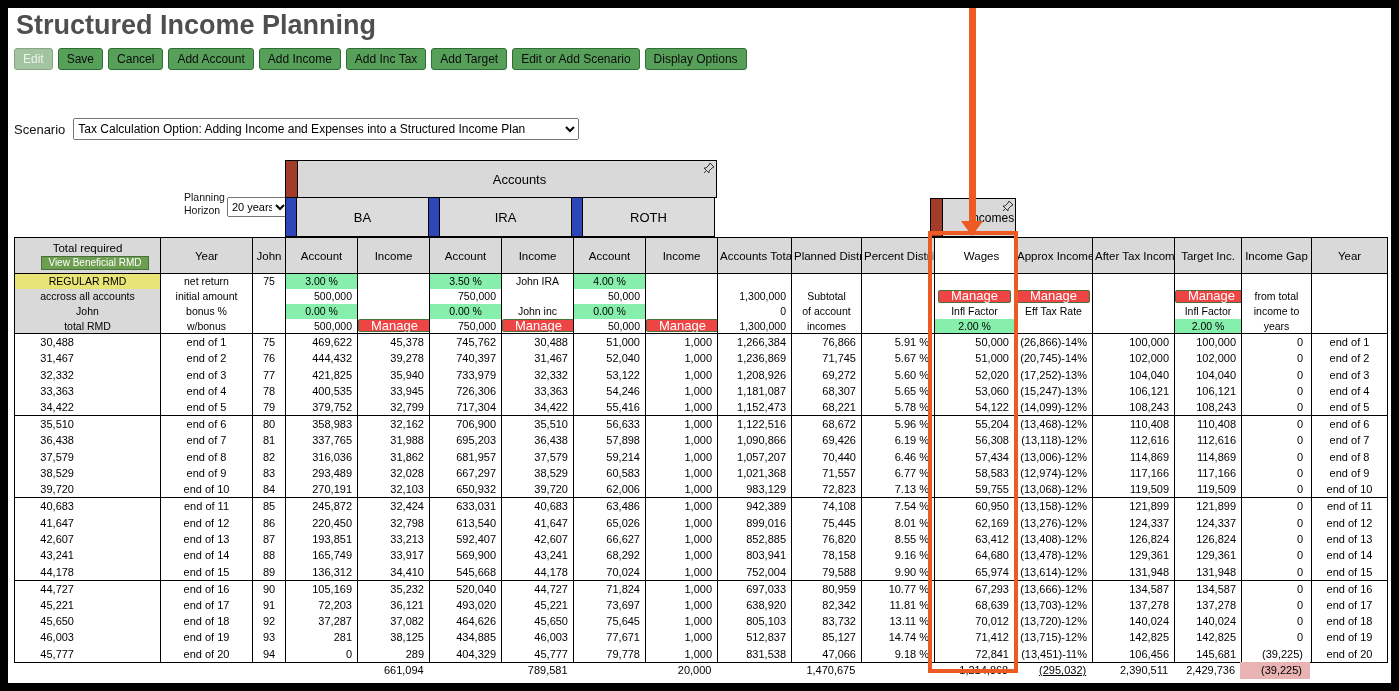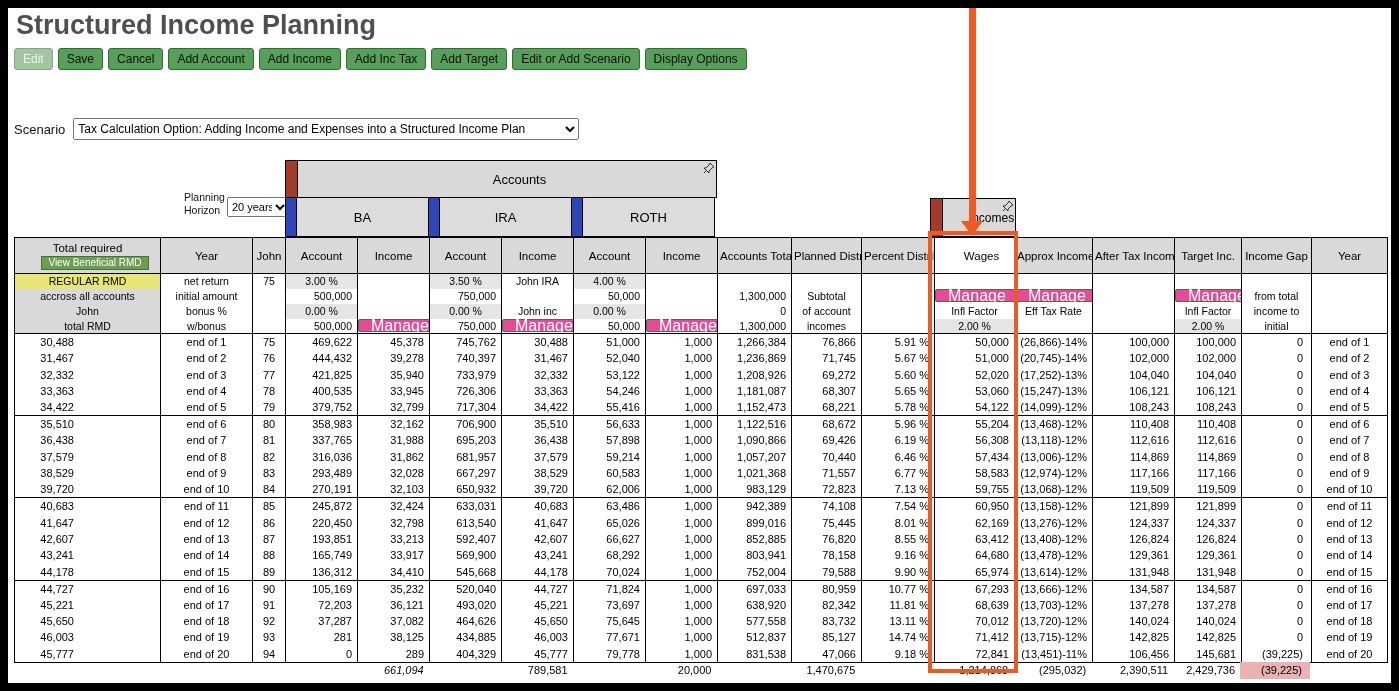--- a/index.html
+++ b/index.html
@@ -47,25 +47,25 @@
              border-top:1px solid #000; border-bottom:1px solid #000; padding:0 2px;
              vertical-align:middle; white-space:normal; line-height:12px; }
   thead th.wages-h { background:#fff;padding-left:16px; }
   .hc0-inner { display:flex; flex-direction:column; align-items:center; gap:2px; }
   .mini-btn { background:#6d9d4f; color:#fff; border:1px solid #48703a; border-radius:0;
               font-size:10px; height:14px; line-height:11px; padding:0 6px; font-family:inherit; cursor:pointer; white-space:nowrap;margin-left:15px; }
   .meta-row { height:15px; }
   .mc { font-size:10.5px; background:#fff; color:#000; }
   .mc0 { background:#d9d9d9; text-align:center; }
   .yellow { background:#e9e476; }
-  .orange { background:#e5e5e5; }
+  .orange { background:#86efac; }
   .center { text-align:center; }
   .num { text-align:right; padding-right:5px; }
-  .manage-btn { background:#ec4899; color:#fff; border:1px solid #48703a; border-radius:2px;
-                font-size:16px; height:13px; line-height:10px; padding:0 12px; font-family:inherit; cursor:pointer; }
+  .manage-btn { background:#ef4444; color:#fff; border:1px solid #48703a; border-radius:2px;
+                font-size:13px; height:13px; line-height:10px; padding:0 12px; font-family:inherit; cursor:pointer; }
   .data-body tr { height:16.4px; }
   .data-body td { font-size:11px; line-height:16px; color:#000; background:#fff; }
   .data-body tr:first-child td { border-top:1px solid #000; }
   .data-body tr:last-child td { border-bottom:1px solid #000; }
   .data-body tr.gsep td { border-top:1px solid #000; }
   .al-c { text-align:center; }
   .al-r { text-align:right; padding-right:5px; }
   .al-r0 { text-align:right; padding-right:86px; }
   .al-g { text-align:right; padding-right:8px; }
   .neg { background:#e9b3b3; }
@@ -271,21 +271,21 @@
         <td class="mc center"><button class="manage-btn">Manage</button></td>
         <td class="mc num">50,000</td>
         <td class="mc center"><button class="manage-btn">Manage</button></td>
         <td class="mc num">1,300,000</td>
         <td class="mc center">incomes</td>
         <td class="mc"></td>
         <td class="mc center orange">2.00 %</td>
         <td class="mc"></td>
         <td class="mc"></td>
         <td class="mc center orange">2.00 %</td>
-        <td class="mc center">initial</td>
+        <td class="mc center">years</td>
         <td class="mc"></td>
       </tr>
     </tbody>
     <tbody class="data-body" id="data-rows">
         <tr>
           <td class="al-r0">30,488</td>
           <td class="al-c">end of 1</td>
           <td class="al-c">75</td>
           <td class="al-r">469,622</td>
           <td class="al-r">45,378</td>
@@ -626,21 +626,21 @@
         <tr>
           <td class="al-r0">45,650</td>
           <td class="al-c">end of 18</td>
           <td class="al-c">92</td>
           <td class="al-r">37,287</td>
           <td class="al-r">37,082</td>
           <td class="al-r">464,626</td>
           <td class="al-r">45,650</td>
           <td class="al-r">75,645</td>
           <td class="al-r">1,000</td>
-          <td class="al-r">577,558</td>
+          <td class="al-r">805,103</td>
           <td class="al-r">83,732</td>
           <td class="al-r">13.11 %</td>
           <td class="al-r">70,012</td>
           <td class="al-r">(13,720)-12%</td>
           <td class="al-r">140,024</td>
           <td class="al-r">140,024</td>
           <td class="al-g">0</td>
           <td class="al-c">end of 18</td>
         </tr>
         <tr>
@@ -684,30 +684,30 @@
           <td class="al-c">end of 20</td>
         </tr>
       </tbody>
   </table>
 
   <div class="totals-row" id="totals-row">
       <div class="tc al-r0" style="width: 146px;"></div>
       <div class="tc al-c" style="width: 92px;"></div>
       <div class="tc al-c" style="width: 33px;"></div>
       <div class="tc al-r" style="width: 72px;"></div>
-      <div class="tc al-r" style="width: 72px; font-style: italic;">661,094</div>
+      <div class="tc al-r" style="width: 72px;">661,094</div>
       <div class="tc al-r" style="width: 72px;"></div>
       <div class="tc al-r" style="width: 72px; text-align: right;">789,581</div>
       <div class="tc al-r" style="width: 72px;"></div>
       <div class="tc al-r" style="width: 72px;">20,000</div>
       <div class="tc al-r" style="width: 74px;"></div>
       <div class="tc al-r" style="width: 70px;">1,470,675</div>
       <div class="tc al-r" style="width: 73px;"></div>
       <div class="tc al-r" style="width: 80px;">1,214,868</div>
-      <div class="tc al-r" style="width: 78px;">(295,032)</div>
+      <div class="tc al-r" style="width: 78px; text-decoration: underline;">(295,032)</div>
       <div class="tc al-r" style="width: 82px;">2,390,511</div>
       <div class="tc al-r" style="width: 67px;">2,429,736</div>
       <div class="tc al-g neg" style="width: 70px;">(39,225)</div>
       <div class="tc al-c" style="width: 76px;"></div>
     </div>
 
   <div class="wages-box"></div>
   <div class="arrow-line"></div>
   <div class="arrow-head"></div>
 

